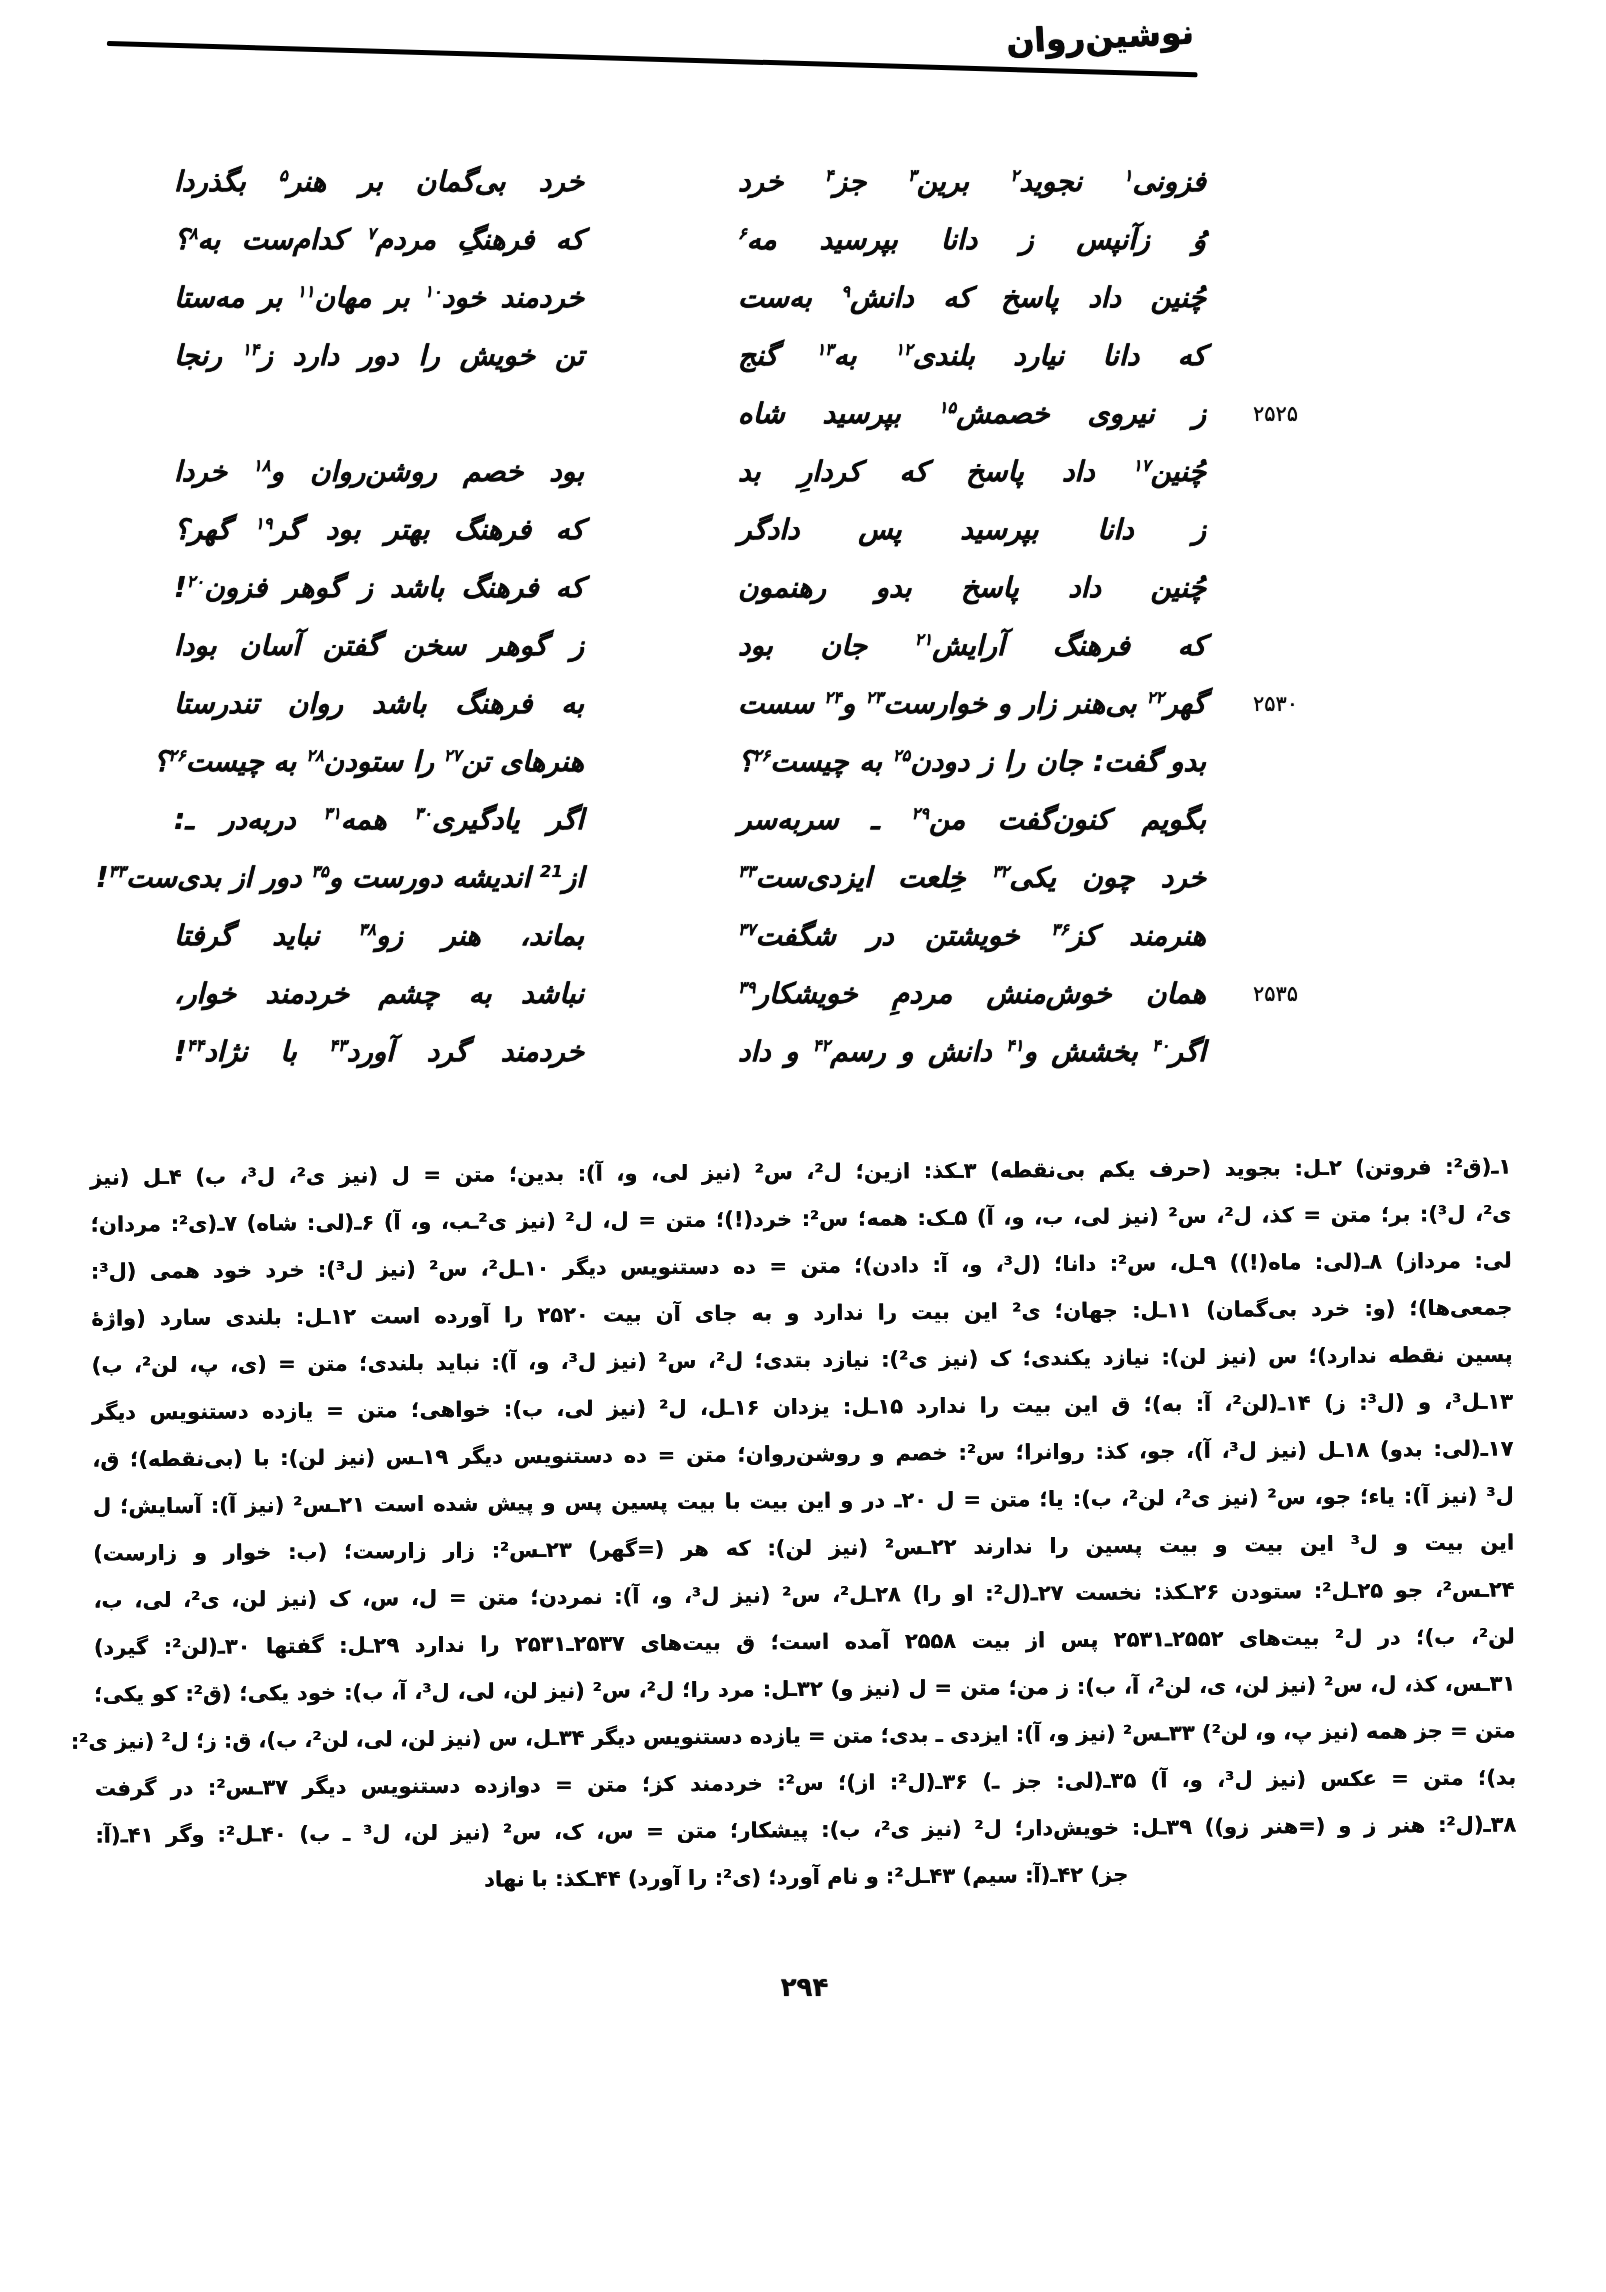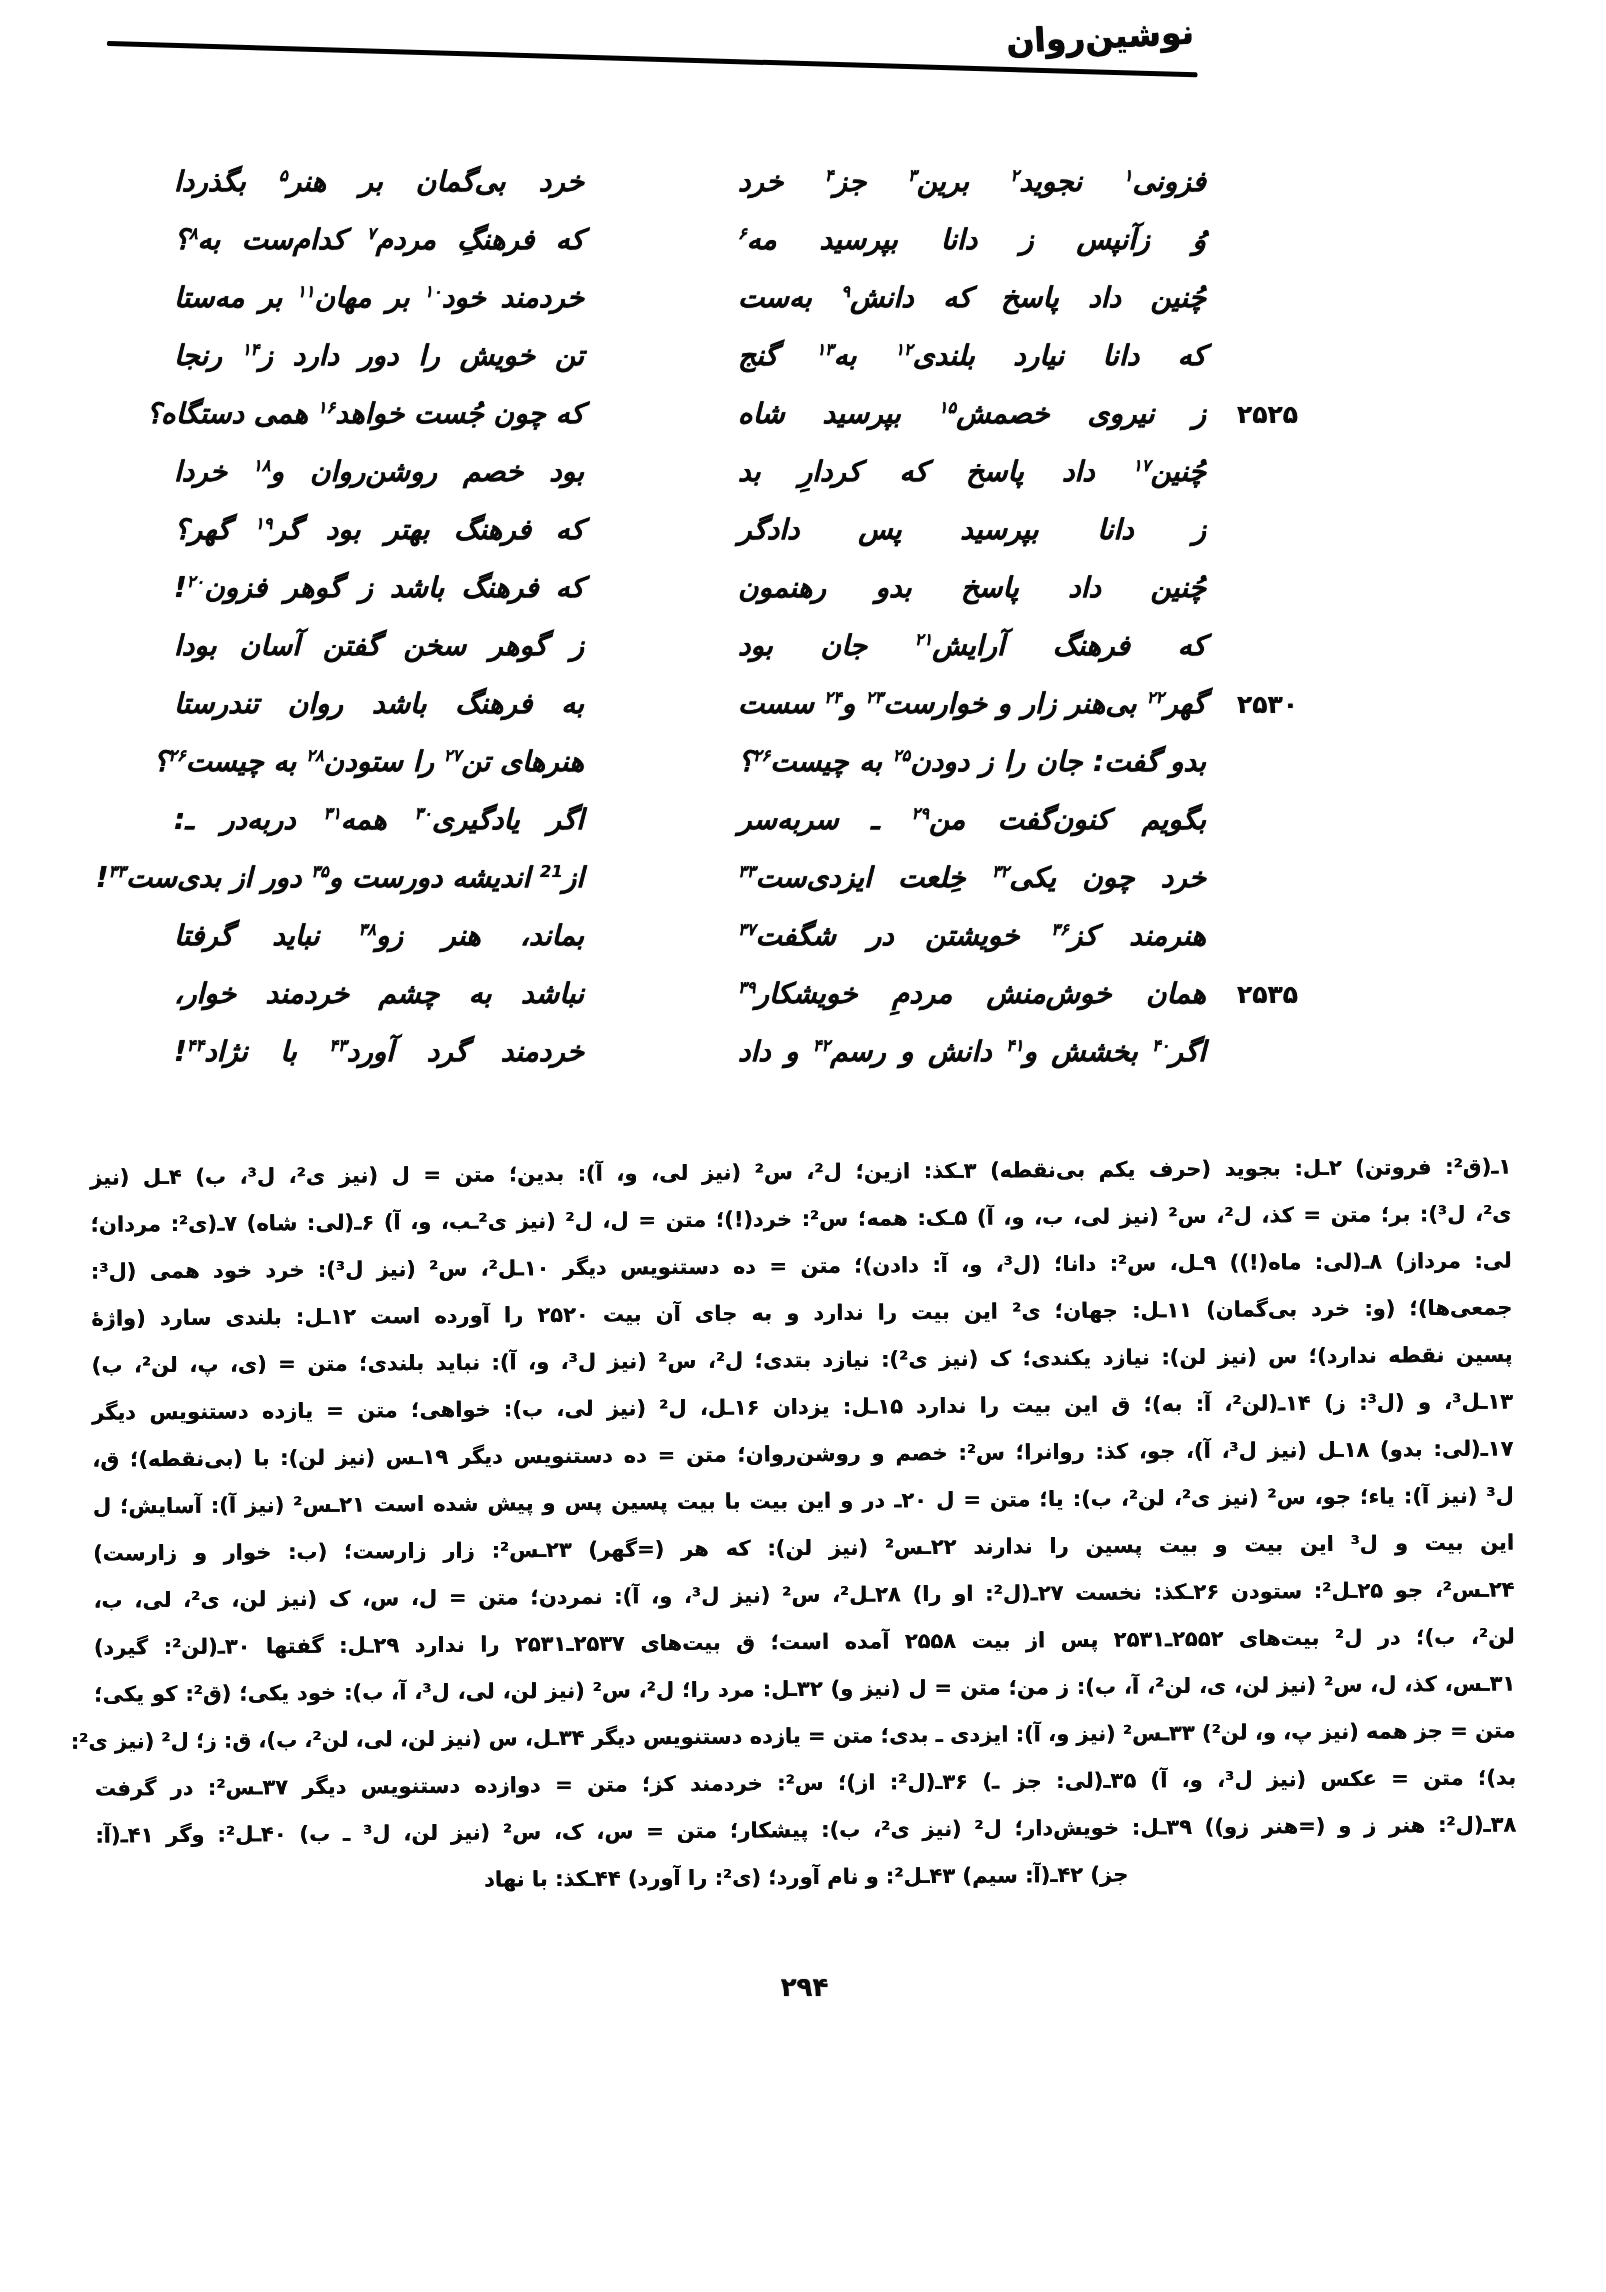--- a/index.html
+++ b/index.html
@@ -32,21 +32,21 @@
   .poem{
     position:absolute;top:153px;right:308px;width:1125px;
     direction:rtl;
   }
   .bayt{
     display:flex;flex-direction:row;
     height:58px;align-items:center;
   }
   .vnum{
     width:92px;flex:0 0 92px;
-    font-size:25px;font-weight:bold;
+    font-size:21px;font-weight:normal;
     text-shadow:0 0 0.8px #000;
   }
   .hemi{
     font-size:28px;font-weight:bold;
     text-shadow:0 0 0.8px #000;
     line-height:58px;
     text-align:justify;text-align-last:justify;
     white-space:nowrap;
     overflow:visible;
     font-style:italic;
@@ -113,21 +113,20 @@
       <div class="bayt">
         <div class="vnum"></div>
         <div class="hemi hemi-right">که دانا نیارد بلندی<sup>۱۲</sup> به<sup>۱۳</sup> گنج</div>
         <div class="gutter"></div>
         <div class="hemi hemi-left">تن خویش را دور دارد ز<sup>۱۴</sup> رنجا</div>
       </div>
       <div class="bayt">
         <div class="vnum">۲۵۲۵</div>
         <div class="hemi hemi-right">ز نیروی خصمش<sup>۱۵</sup> بپرسید شاه</div>
         <div class="gutter"></div>
-        <div class="hemi hemi-left">که چون جُست خواهد<sup>۱۶</sup> همی دستگاه؟</div>
       </div>
       <div class="bayt">
         <div class="vnum"></div>
         <div class="hemi hemi-right">چُنین<sup>۱۷</sup> داد پاسخ که کردارِ بد</div>
         <div class="gutter"></div>
         <div class="hemi hemi-left">بود خصم روشن‌روان و<sup>۱۸</sup> خردا</div>
       </div>
       <div class="bayt">
         <div class="vnum"></div>
         <div class="hemi hemi-right">ز دانا بپرسید پس دادگر</div>

